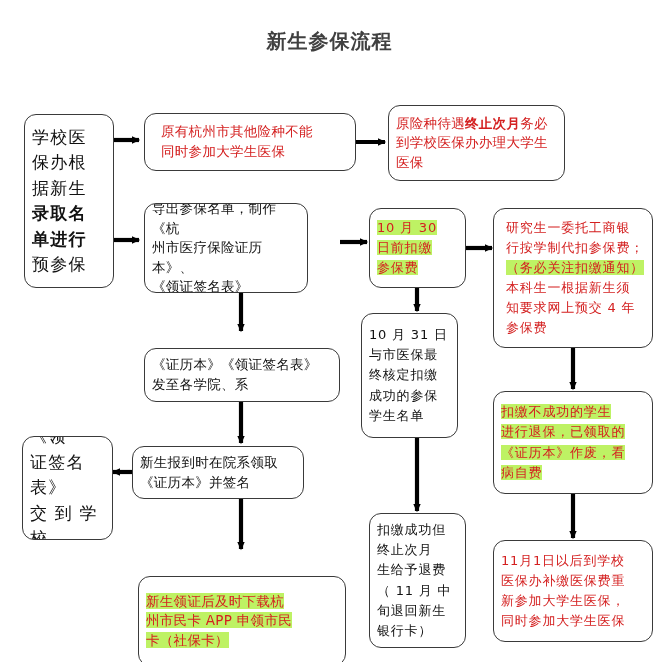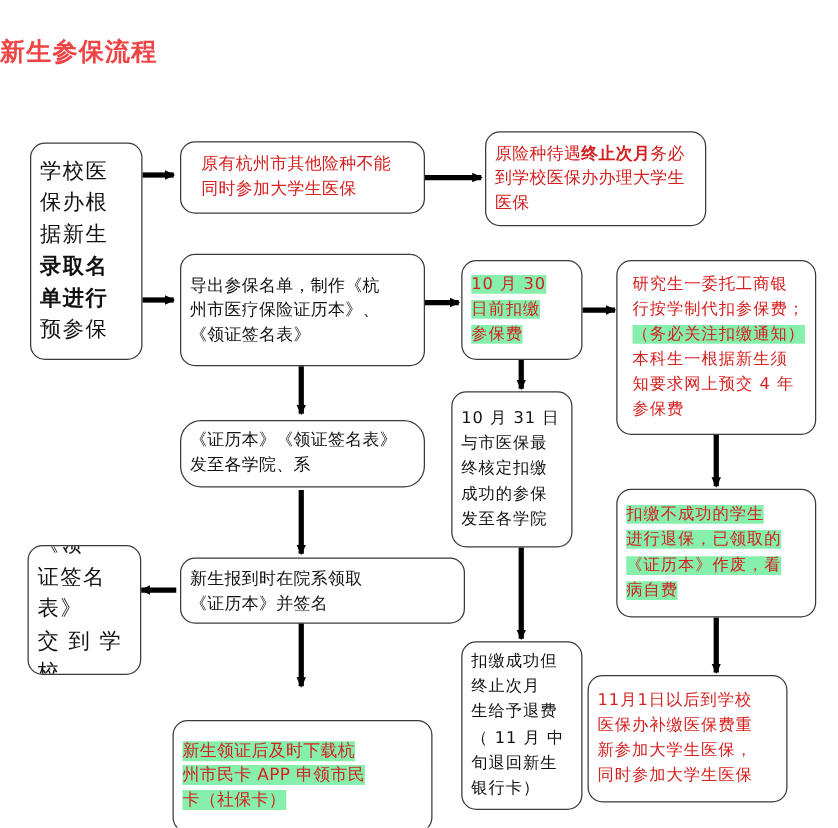--- a/index.html
+++ b/index.html
@@ -4,38 +4,38 @@
 <style>
   html,body{margin:0;padding:0;background:#ffffff;}
   body{
     width:670px;height:662px;position:relative;overflow:hidden;
     font-family:"DejaVu Sans","Liberation Sans",sans-serif;
     color:#000;
   }
   #chart{position:absolute;left:0;top:0;width:670px;height:662px;}
 
   .title{
-    position:absolute;left:0;top:28px;width:659px;text-align:left;
-    font-size:20px;font-weight:700;letter-spacing:1px;color:#ef4444;
+    position:absolute;left:0;top:28px;width:659px;text-align:center;
+    font-size:20px;font-weight:700;letter-spacing:1px;color:#404040;
   }
 
   
   .box{
     position:absolute;box-sizing:border-box;
     border:1.4px solid #3a3a3a;border-radius:12px;background:#fff;
     display:flex;align-items:center;justify-content:flex-start;
     padding:5px 7px;
     font-size:13.5px;line-height:1.45;
     letter-spacing:0.3px;
     overflow:hidden;
   }
   .box .txt{display:block;width:100%;}
   .red   {color:#d42020;}
   .black {color:#111;}
-  .hl    {background:#86efac;}
+  .hl    {background:#bef264;}
 
   
   .narrow{font-size:17px;line-height:1.5;letter-spacing:1.2px;}
   .mid   {font-size:13px;line-height:1.55;letter-spacing:0.8px;}
 
   
   svg.arrows{position:absolute;left:0;top:0;width:670px;height:662px;pointer-events:none;}
 </style>
 </head>
 <body>
@@ -84,34 +84,34 @@
     <span class="txt black">
       <span>学校医</span><br>
       <span>保办根</span><br>
       <span>据新生</span><br>
       <b>录取名</b><br>
       <b>单进行</b><br>
       <span>预参保</span>
     </span>
   </div>
 
-  <div class="box" style="left:144px;top:113px;width:196px;height:58px;padding-left:16px;">
+  <div class="box" style="left:144px;top:113px;width:212px;height:58px;padding-left:16px;">
     <span class="txt red">
       <span>原有杭州市其他险种不能</span><br>
       <span>同时参加大学生医保</span>
     </span>
   </div>
 
   <div class="box" style="left:388px;top:105px;width:177px;height:76px;">
     <span class="txt red">
       <span>原险种待遇</span><b>终止次月</b><span>务必到学校医保办办理大学生医保</span>
     </span>
   </div>
 
-  <div class="box" style="left:144px;top:203px;width:196px;height:90px;font-family:Liberation Serif, serif;">
+  <div class="box" style="left:144px;top:203px;width:164px;height:90px;">
     <span class="txt black">
       <span>导出参保名单，制作《杭</span><br>
       <span>州市医疗保险证历本》、</span><br>
       <span>《领证签名表》</span>
     </span>
   </div>
 
   <div class="box mid" style="left:369px;top:208px;width:97px;height:80px;">
     <span class="txt red">
       <span class="hl">10 月 30</span><br>
@@ -124,34 +124,34 @@
     <span class="txt red">
       <span>研究生一委托工商银</span><br>
       <span>行按学制代扣参保费；</span><br>
       <span class="hl">（务必关注扣缴通知）</span><br>
       <span>本科生一根据新生须</span><br>
       <span>知要求网上预交 4 年</span><br>
       <span>参保费</span>
     </span>
   </div>
 
-  <div class="box" style="left:144px;top:336px;width:196px;height:54px;border-radius:17px;">
+  <div class="box" style="left:144px;top:348px;width:196px;height:54px;">
     <span class="txt black">
       <span>《证历本》《领证签名表》</span><br>
       <span>发至各学院、系</span>
     </span>
   </div>
 
   <div class="box mid" style="left:361px;top:313px;width:97px;height:125px;">
     <span class="txt black">
       <span>10 月 31 日</span><br>
       <span>与市医保最</span><br>
       <span>终核定扣缴</span><br>
       <span>成功的参保</span><br>
-      <span>发至各学院</span>
+      <span>学生名单</span>
     </span>
   </div>
 
   <div class="box mid" style="left:493px;top:391px;width:160px;height:103px;">
     <span class="txt red">
       <span class="hl">扣缴不成功的学生</span><br>
       <span class="hl">进行退保，已领取的</span><br>
       <span class="hl">《证历本》作废，看</span><br>
       <span class="hl">病自费</span>
     </span>
@@ -159,39 +159,39 @@
 
   <div class="box narrow" style="left:22px;top:436px;width:91px;height:104px;justify-content:center;">
     <span class="txt black">
       <span>院系把《领</span><br>
       <span>证签名表》</span><br>
       <span>交 到 学 校</span><br>
       <span>医保办</span>
     </span>
   </div>
 
-  <div class="box" style="left:144px;top:446px;width:228px;height:53px;font-family:Liberation Serif, serif;">
+  <div class="box" style="left:132px;top:446px;width:172px;height:53px;">
     <span class="txt black">
       <span>新生报到时在院系领取</span><br>
       <span>《证历本》并签名</span>
     </span>
   </div>
 
   <div class="box mid" style="left:369px;top:513px;width:97px;height:135px;">
     <span class="txt black">
       <span>扣缴成功但</span><br>
       <span>终止次月</span><br>
       <span>生给予退费</span><br>
       <span>（ 11 月 中</span><br>
       <span>旬退回新生</span><br>
       <span>银行卡）</span>
     </span>
   </div>
 
-  <div class="box mid" style="left:470px;top:540px;width:160px;height:102px;">
+  <div class="box mid" style="left:493px;top:540px;width:160px;height:102px;">
     <span class="txt red">
       <span>11月1日以后到学校</span><br>
       <span>医保办补缴医保费重</span><br>
       <span>新参加大学生医保，</span><br>
       <span>同时参加大学生医保</span>
     </span>
   </div>
 
   <div class="box" style="left:138px;top:576px;width:208px;height:90px;align-items:center;">
     <span class="txt red">

